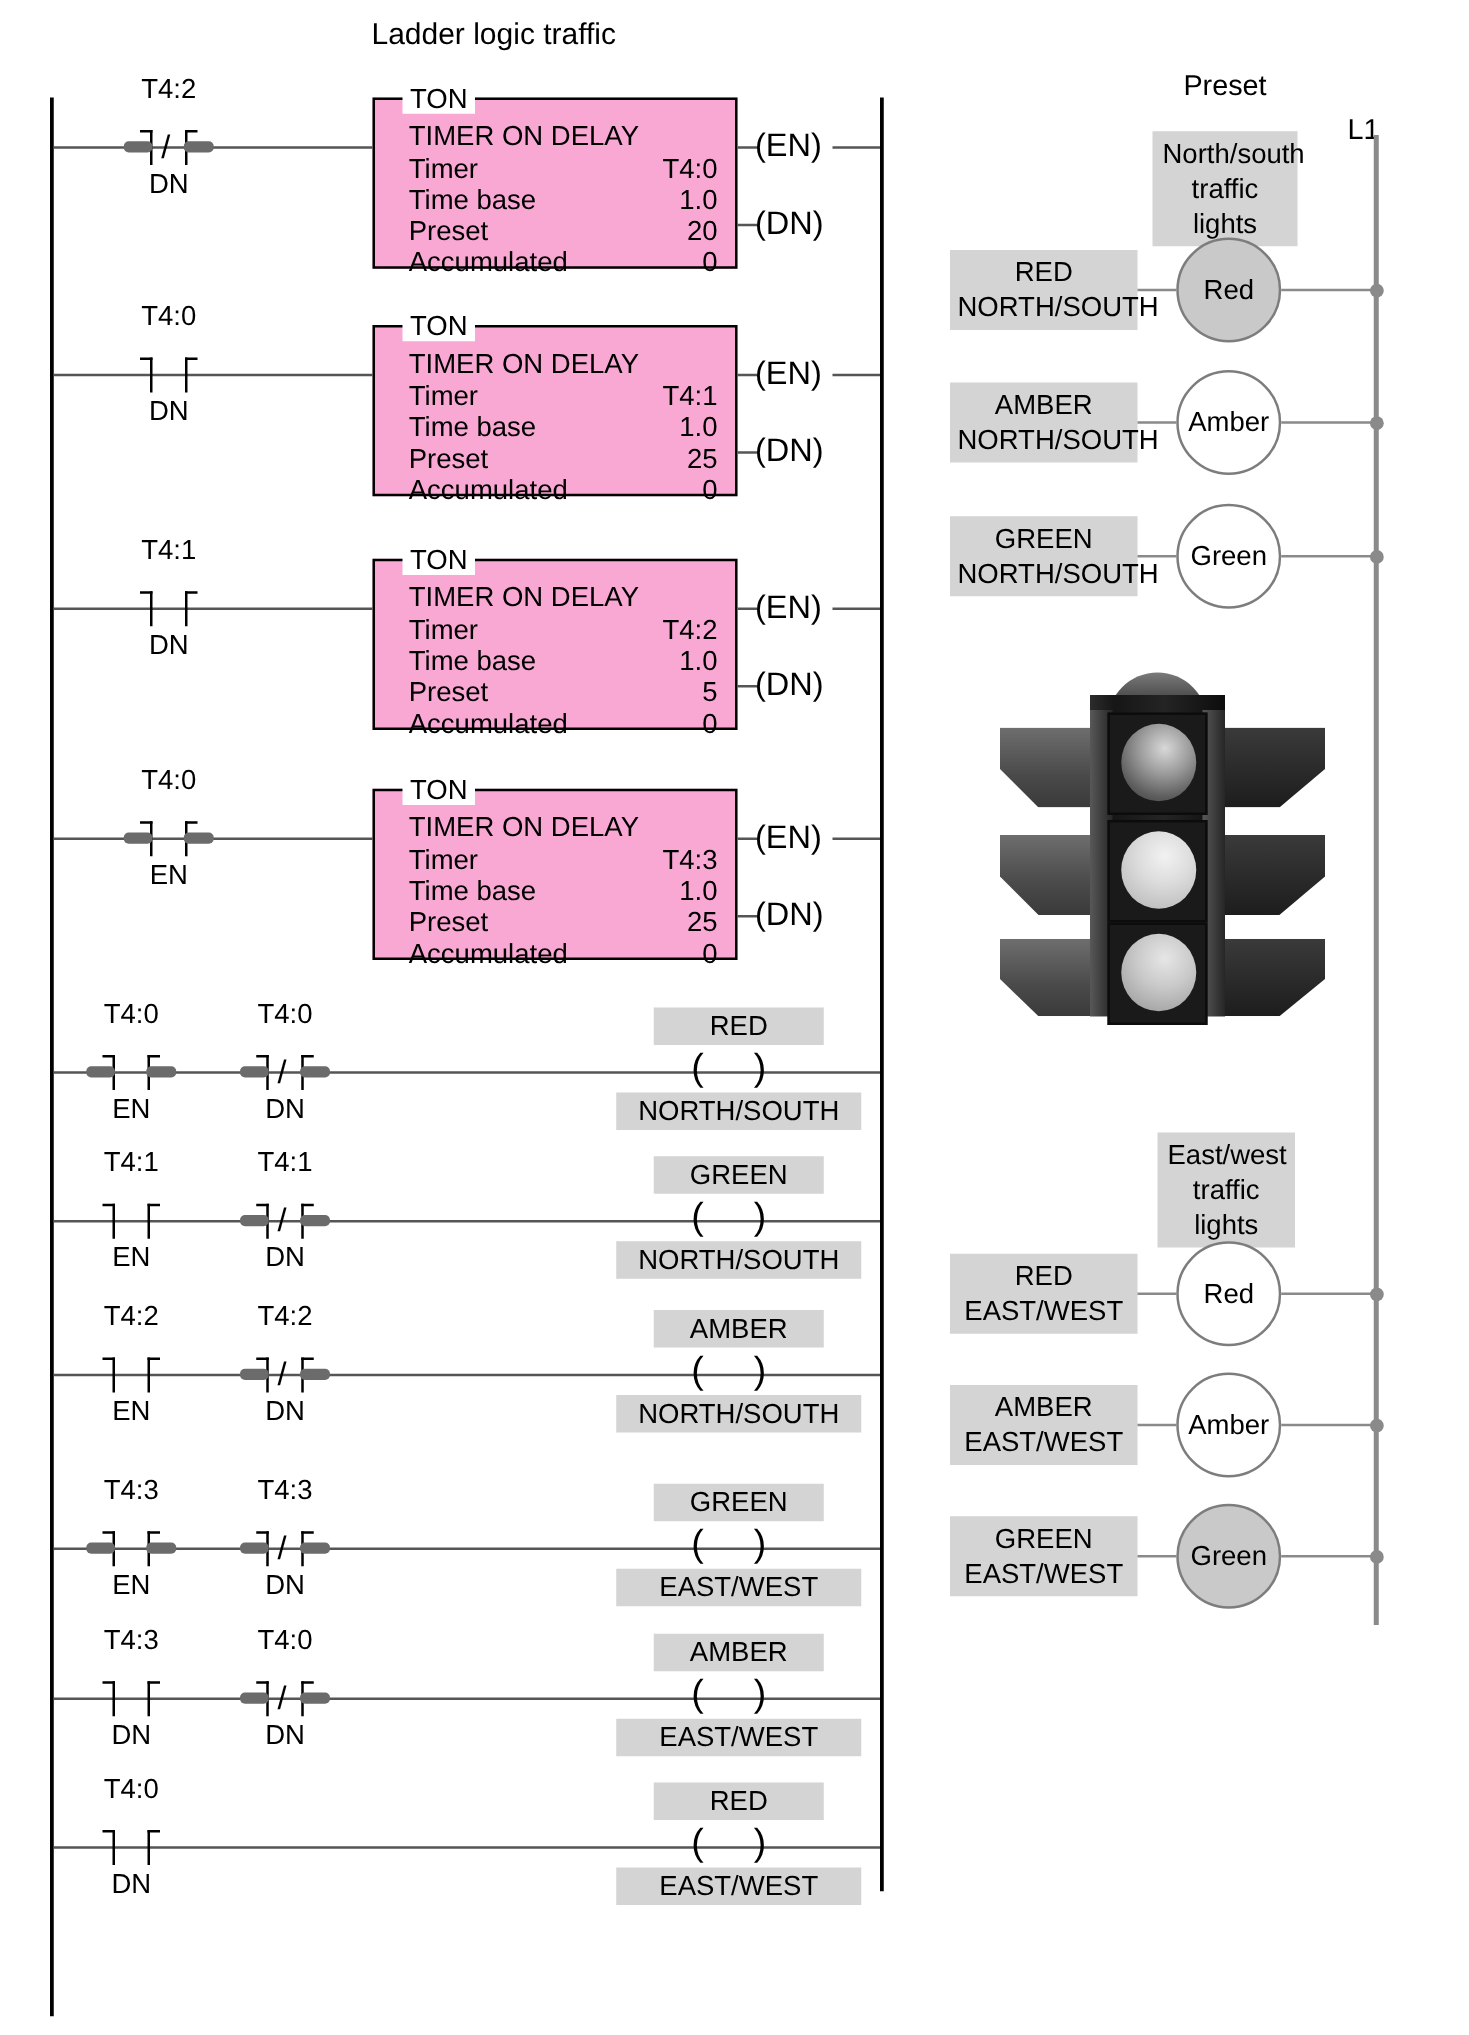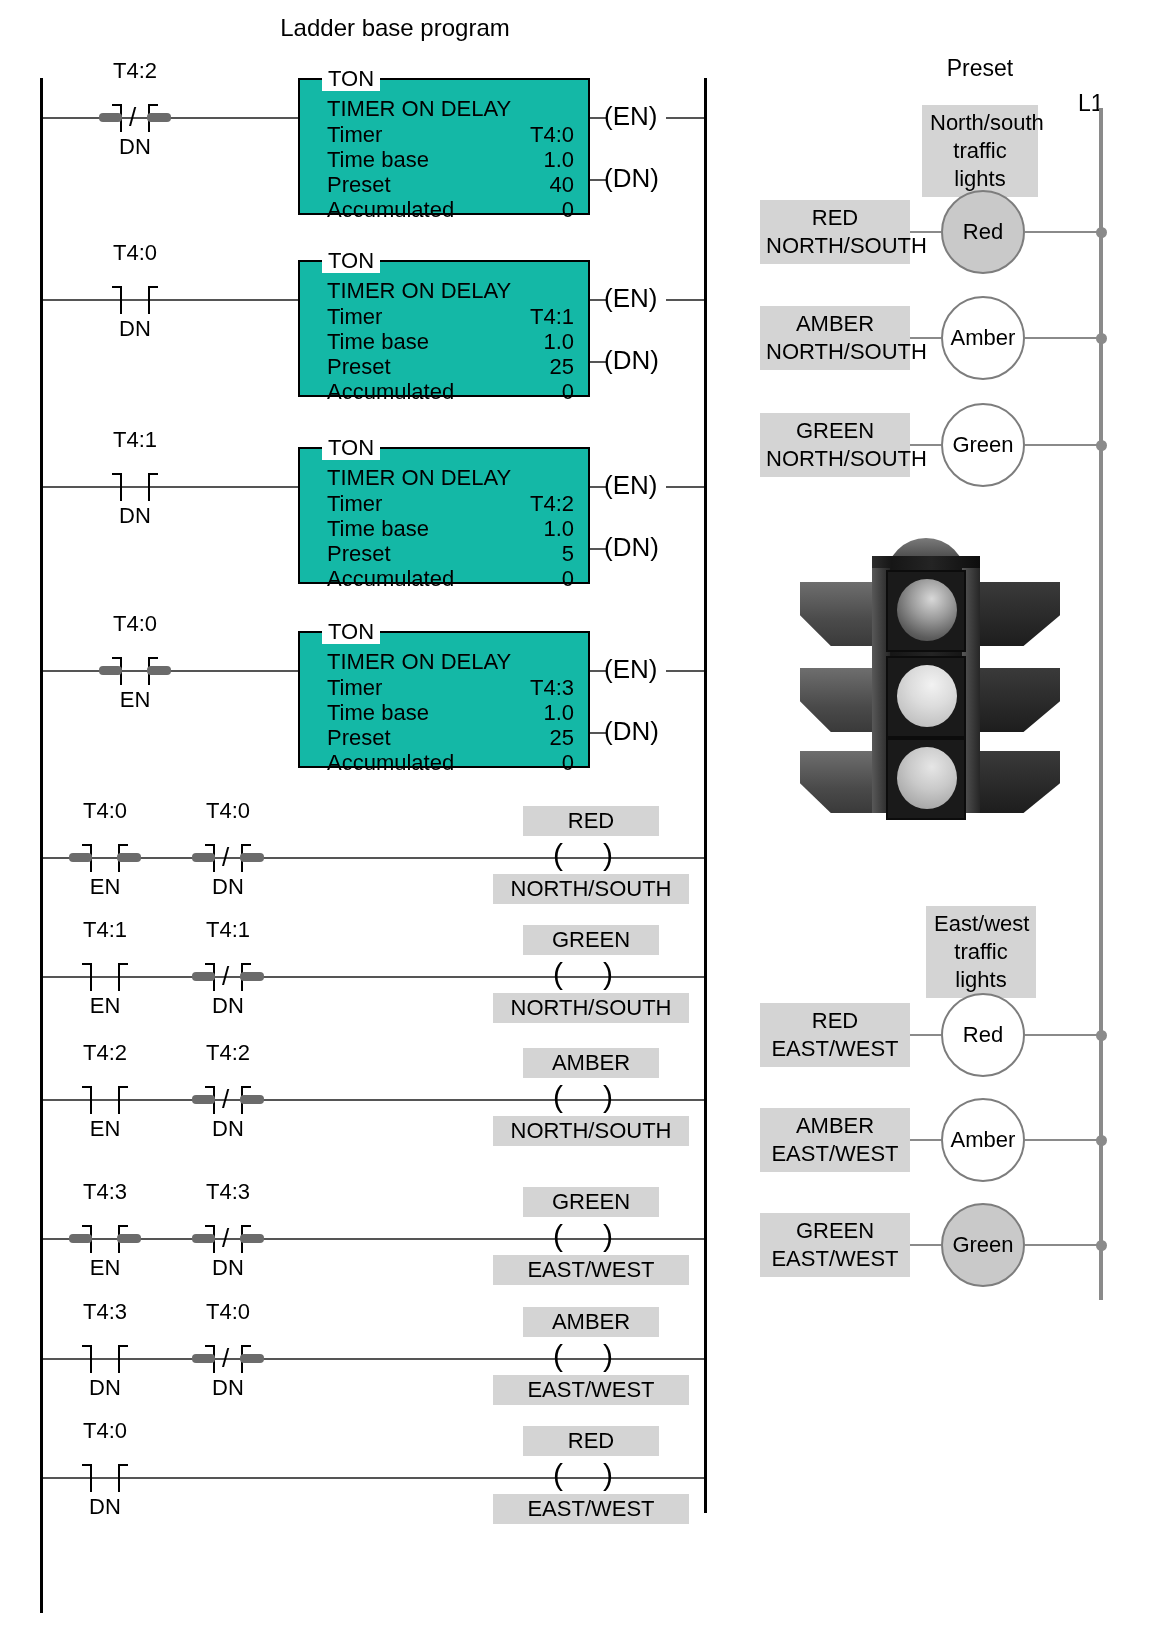--- a/index.html
+++ b/index.html
@@ -12,21 +12,21 @@
 
   
   .rail{background:#000;width:3px;}
   #left-rail{left:40px;top:78px;height:1535px;}
   #right-rail{left:704px;top:78px;height:1435px;}
 
   
   .wire{background:#555;height:2px;}
 
   
-  .ton{position:absolute;border:2px solid #000;background:#14b8a6;box-sizing:border-box;}
+  .ton{position:absolute;border:2px solid #000;background:#f9a8d4;box-sizing:border-box;}
   .ton .tonlabel{position:absolute;left:22px;top:-13px;background:#fff;
                  padding:0 6px;font-size:22px;line-height:24px;}
   .ton .ttl{position:absolute;left:27px;top:16px;font-size:22px;}
   .ton .rowlbl{position:absolute;left:27px;font-size:22px;}
   .ton .rowval{position:absolute;right:14px;font-size:22px;text-align:right;}
   .paren{position:absolute;font-size:26px;}
 
   
   .contact{position:absolute;height:40px;}
   .bar-l,.bar-r{position:absolute;width:2px;background:#000;}
@@ -67,21 +67,21 @@
   .housing{position:absolute;left:72px;top:18px;width:108px;height:257px;
         background:linear-gradient(90deg,#2c2c2c 0%,#161616 18%,#242424 55%,#0d0d0d 100%);}
   .side{position:absolute;width:18px;background:linear-gradient(90deg,#585858,#262626);}
   .cell{position:absolute;left:86px;width:80px;height:82px;
         background:#1a1a1a;border:2px solid #0c0c0c;box-sizing:border-box;}
   .bulb{position:absolute;left:9px;top:7px;width:60px;height:62px;border-radius:50%;}
 </style>
 </head>
 <body>
 
-<div class="abs" id="title">Ladder base program</div>
+<div class="abs" id="title">Ladder logic traffic</div>
 <div class="abs" id="outputs-title">Preset</div>
 <div class="abs" id="l1-label">L1</div>
 
 <div class="abs rail" id="left-rail"></div>
 <div class="abs rail" id="right-rail"></div>
 
 <div id="ladder-body">
     <div class="wire abs" style="left:43px;top:117px;width:255px;"></div>
     <div class="contact" style="left:101px;top:98px;width:68px;">
       <div class="bar-l" style="left:19px;top:6px;height:28px;"></div>
@@ -95,21 +95,21 @@
     <div class="ctag" style="left:90px;top:58px;width:90px;">T4:2</div>
     <div class="cbit" style="left:90px;top:134px;width:90px;">DN</div>
     <div class="ton" style="left:298px;top:78px;width:292px;height:137px;">
       <div class="tonlabel">TON</div>
       <div class="ttl">TIMER ON DELAY</div>
       <div class="rowlbl" style="top:42px;">Timer</div>
       <div class="rowval" style="top:42px;">T4:0</div>
       <div class="rowlbl" style="top:67px;">Time base</div>
       <div class="rowval" style="top:67px;">1.0</div>
       <div class="rowlbl" style="top:92px;">Preset</div>
-      <div class="rowval" style="top:92px;">40</div>
+      <div class="rowval" style="top:92px;">20</div>
       <div class="rowlbl" style="top:117px;">Accumulated</div>
       <div class="rowval" style="top:117px;">0</div>
     </div>
     <div class="wire abs" style="left:590px;top:117px;width:16px;"></div>
     <div class="paren" style="left:604px;top:101px;">(EN)</div>
     <div class="wire abs" style="left:666px;top:117px;width:38px;"></div>
     <div class="wire abs" style="left:590px;top:179px;width:16px;"></div>
     <div class="paren" style="left:604px;top:163px;">(DN)</div>
     <div class="wire abs" style="left:43px;top:299px;width:255px;"></div>
     <div class="contact" style="left:101px;top:280px;width:68px;">

